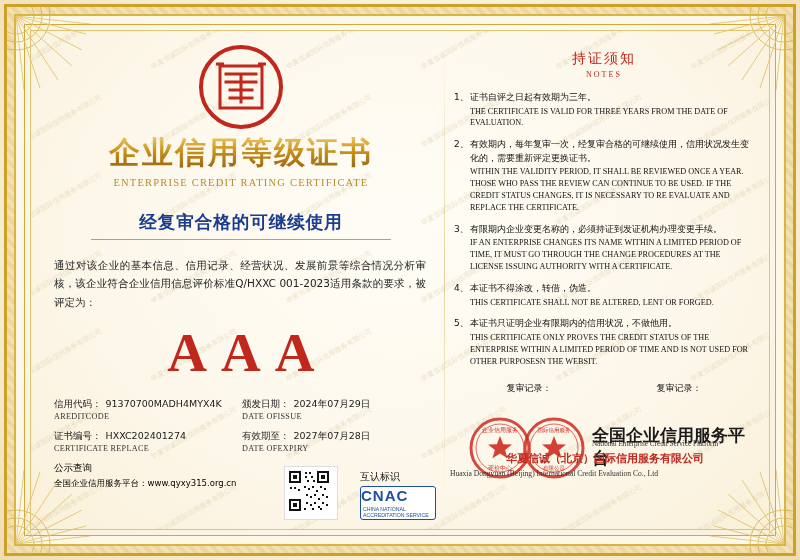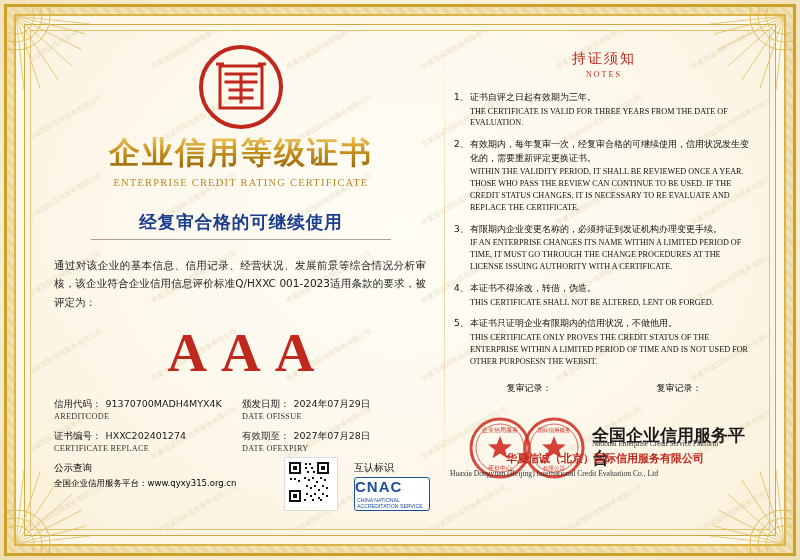--- a/index.html
+++ b/index.html
@@ -104,21 +104,21 @@
   }
   .info-row{display:flex;margin-bottom:9px;}
   .info-cell{width:50%;}
   .info-cn{font-size:9.5px;}
   .info-en{font-size:8.2px;color:#333;letter-spacing:.3px;margin-top:1px;font-family:"Liberation Serif",serif;}
   .info-val{margin-left:4px;}
   .pubq{margin:4px 0 0 6px;font-size:9.5px;font-family:"DejaVu Sans",sans-serif;}
   .pubq-sub{margin:3px 0 0 6px;font-size:8.5px;font-family:"DejaVu Sans",sans-serif;}
 
   
-  .badges{position:absolute;left:250px;bottom:15px;display:flex;align-items:flex-end;gap:16px;}
+  .badges{position:absolute;left:250px;bottom:6px;display:flex;align-items:flex-end;gap:22px;}
   .qr{width:48px;height:48px;background:#fff;padding:2px;border:1px solid #ddd;}
   .qr svg{display:block}
   .cnac{
     width:74px;border:1.5px solid #1d4fa0;border-radius:3px;text-align:left;
     color:#1d4fa0;font-family:"Liberation Sans",sans-serif;background:#fff;
   }
   .cnac .c1{font-size:15px;font-weight:bold;letter-spacing:1px;line-height:1.25;}
   .cnac .c2{font-size:5.2px;line-height:1.2;padding:0 2px 1px;}
   .mutual{font-size:10px;color:#111;font-family:"DejaVu Sans",sans-serif;margin-bottom:2px;}
 

